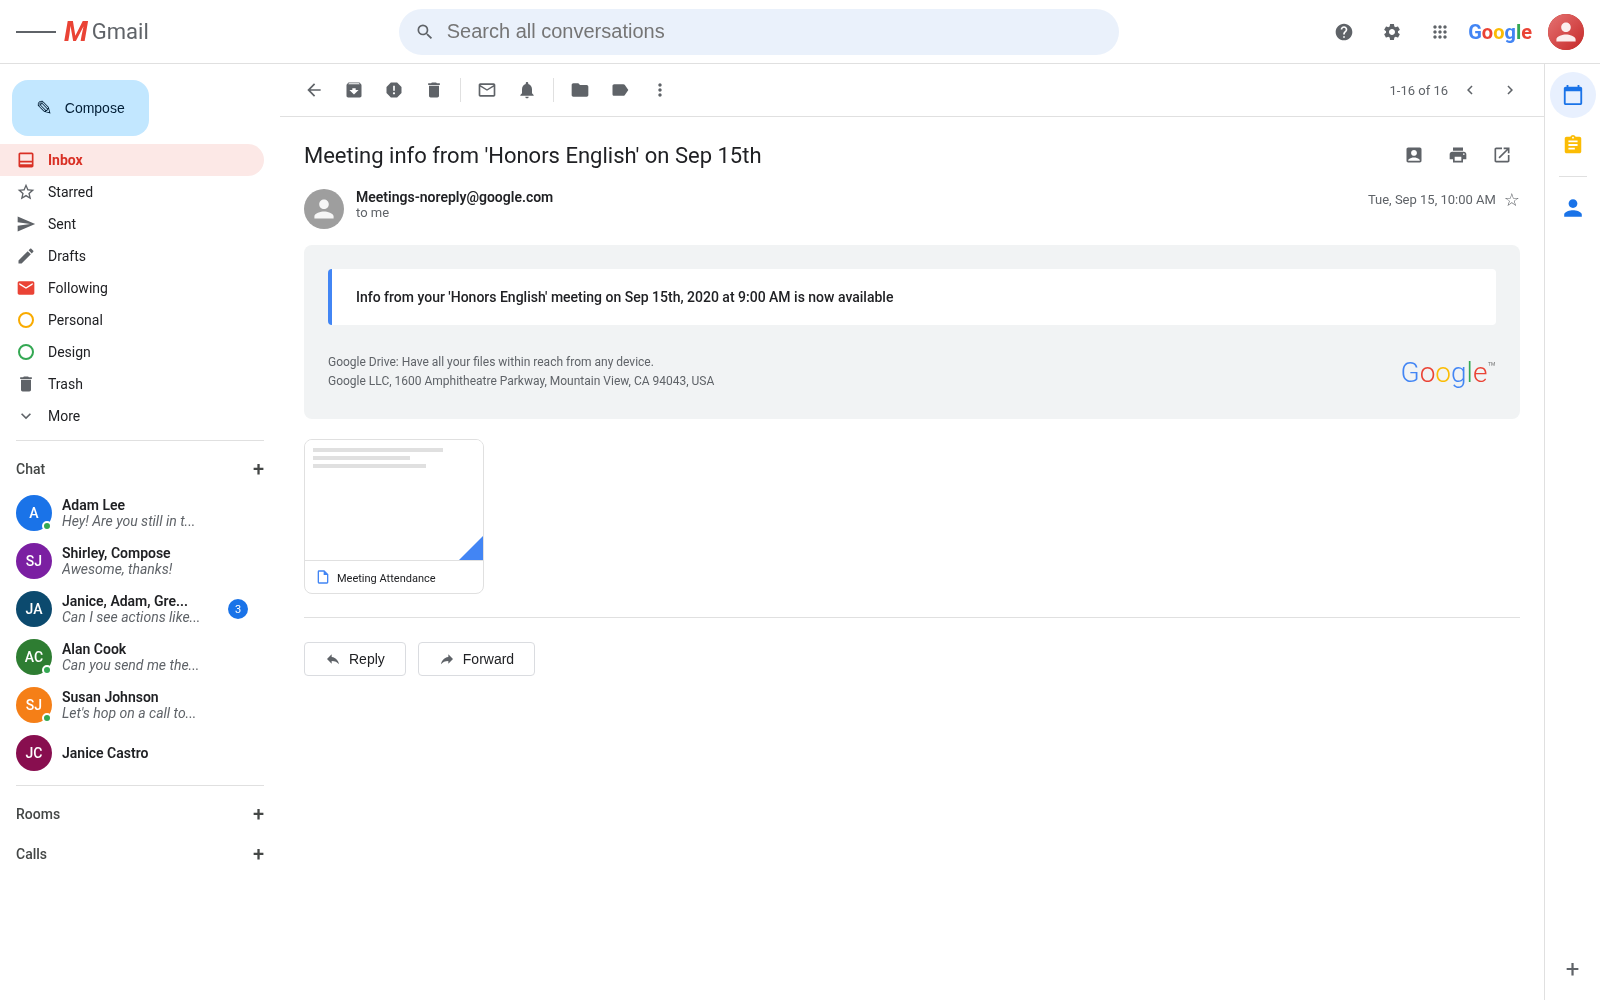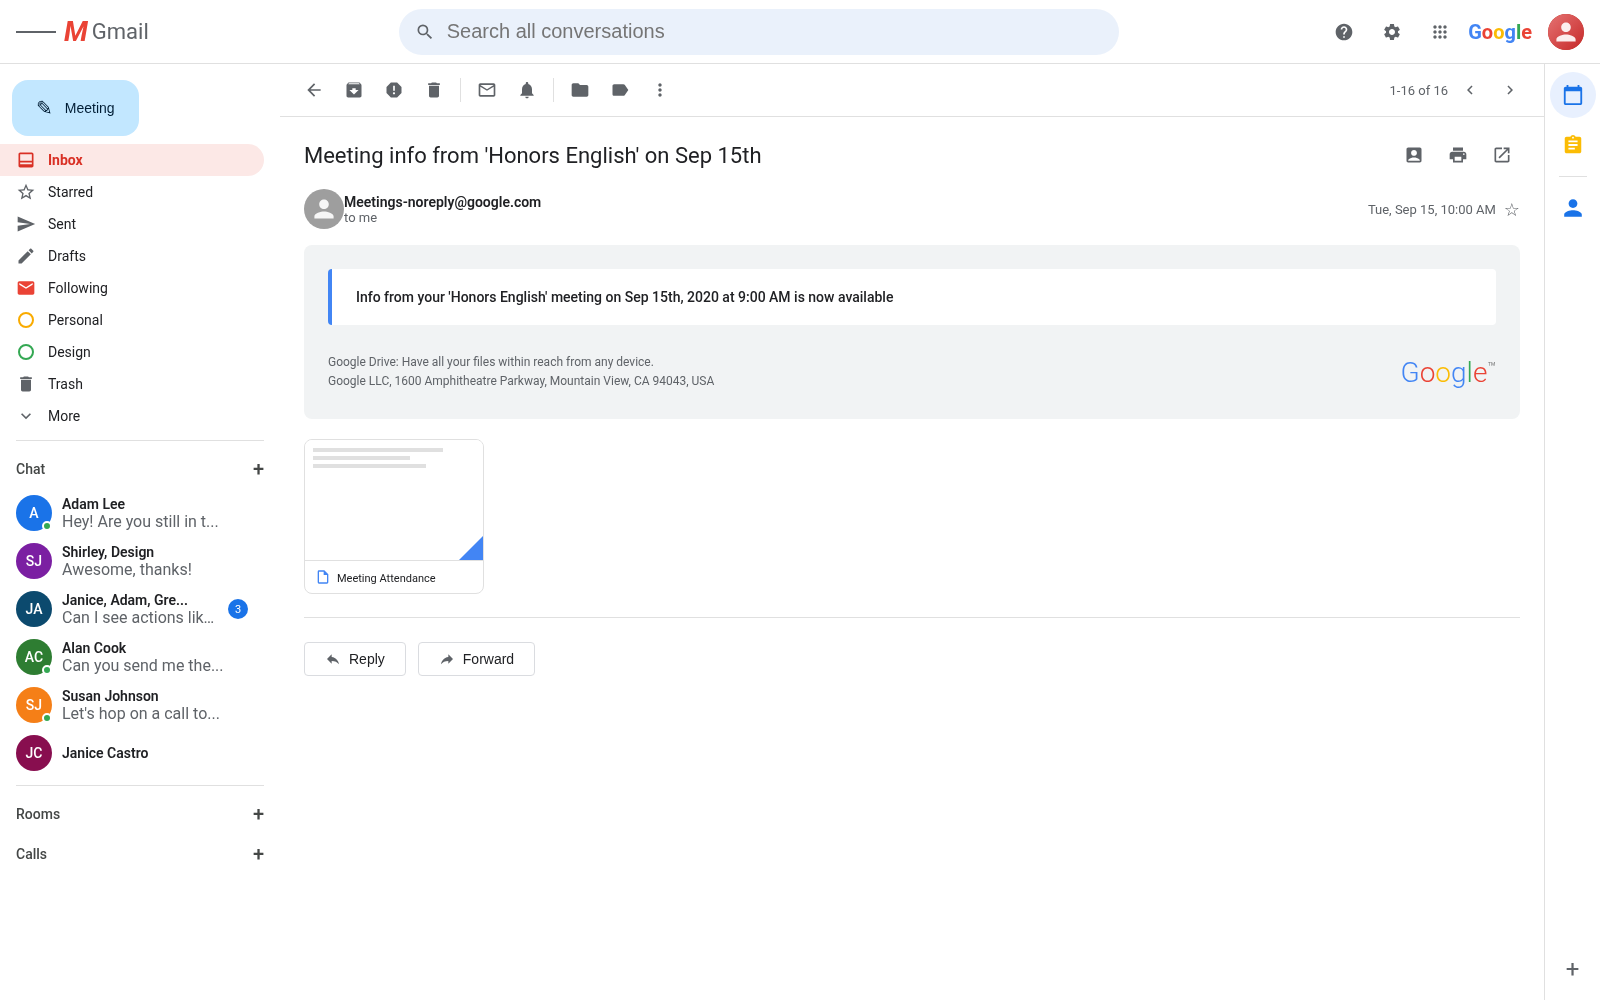--- a/index.html
+++ b/index.html
@@ -80,21 +80,21 @@
     .chat-avatar-img {
       width: 36px; height: 36px; border-radius: 50%;
       display: flex; align-items: center; justify-content: center; font-size: 14px; font-weight: 500; color: #fff;
     }
     .online-dot {
       width: 10px; height: 10px; border-radius: 50%; background: #34A853;
       position: absolute; bottom: 0; right: 0; border: 2px solid #fff;
     }
     .chat-info { flex: 1; min-width: 0; }
     .chat-name { font-size: 14px; font-weight: 600; color: #202124; white-space: nowrap; overflow: hidden; text-overflow: ellipsis; }
-    .chat-preview { font-size: 16px; color: #5f6368; white-space: nowrap; overflow: hidden; text-overflow: ellipsis; }
+    .chat-preview { font-size: 14px; color: #5f6368; white-space: nowrap; overflow: hidden; text-overflow: ellipsis; font-style: italic; }
     .chat-badge { background: #1a73e8; color: #fff; border-radius: 50%; width: 20px; height: 20px; font-size: 11px; display: flex; align-items: center; justify-content: center; flex-shrink: 0; }
 
     
     .divider { height: 1px; background: #e0e0e0; margin: 8px 16px; }
 
     
     .content-area { flex: 1; display: flex; flex-direction: column; overflow: hidden; }
 
     
     .email-toolbar {
@@ -113,21 +113,21 @@
     .email-view { flex: 1; overflow-y: auto; padding: 20px 24px; }
     .email-subject { font-size: 22px; font-weight: 400; color: #202124; margin-bottom: 16px; display: flex; align-items: center; justify-content: space-between; }
     .email-subject-text { flex: 1; }
     .subject-actions { display: flex; align-items: center; gap: 8px; }
     .subject-icon-btn {
       width: 36px; height: 36px; display: flex; align-items: center; justify-content: center;
       border-radius: 50%; cursor: pointer; color: #5f6368; font-size: 18px;
     }
 
     
-    .email-header { display: flex; align-items: center; margin-bottom: 16px; }
+    .email-header { display: flex; align-items: flex-start; gap: 12px; margin-bottom: 16px; }
     .sender-avatar { width: 40px; height: 40px; border-radius: 50%; background: #9e9e9e; display: flex; align-items: center; justify-content: center; color: #fff; font-size: 18px; flex-shrink: 0; }
     .sender-info { flex: 1; }
     .sender-name { font-size: 14px; font-weight: 600; color: #202124; }
     .sender-to { font-size: 13px; color: #5f6368; }
     .email-time { font-size: 13px; color: #5f6368; display: flex; align-items: center; gap: 8px; }
     .star-btn { cursor: pointer; color: #5f6368; font-size: 18px; }
 
     
     .email-body-container { background: #f1f3f4; border-radius: 8px; padding: 24px; margin-bottom: 20px; }
     .email-body-inner {
@@ -234,21 +234,21 @@
       </div>
     </div>
   </div>
 </div>
 
 <div class="main-layout">
 
   <div class="sidebar">
     <button class="compose-btn">
       <span class="plus-icon">✎</span>
-      <span>Meeting</span>
+      <span>Compose</span>
     </button>
 
     <div class="nav-item active">
       <span class="nav-icon">
         <svg width="20" height="20" viewBox="0 0 24 24">
             <path fill="#d93025" d="M19 3H5c-1.1 0-2 .9-2 2v14c0 1.1.9 2 2 2h14c1.1 0 2-.9 2-2V5c0-1.1-.9-2-2-2zm0 14H5v-2h14v2zm0-4H5V5h14v8z"></path>
           </svg>
       </span>
       <span class="nav-label">Inbox</span>
     </div>
@@ -341,21 +341,21 @@
         <div class="chat-name">Adam Lee</div>
         <div class="chat-preview">Hey! Are you still in t...</div>
       </div>
     </div>
 
     <div class="chat-item">
       <div class="chat-avatar">
         <div class="chat-avatar-img" style="background:#7B1FA2;">SJ</div>
       </div>
       <div class="chat-info">
-        <div class="chat-name">Shirley, Design</div>
+        <div class="chat-name">Shirley, Compose</div>
         <div class="chat-preview">Awesome, thanks!</div>
       </div>
     </div>
 
     <div class="chat-item">
       <div class="chat-avatar">
         <div class="chat-avatar-img" style="background:#0c4a6e;">JA</div>
       </div>
       <div class="chat-info">
         <div class="chat-name">Janice, Adam, Gre...</div>

